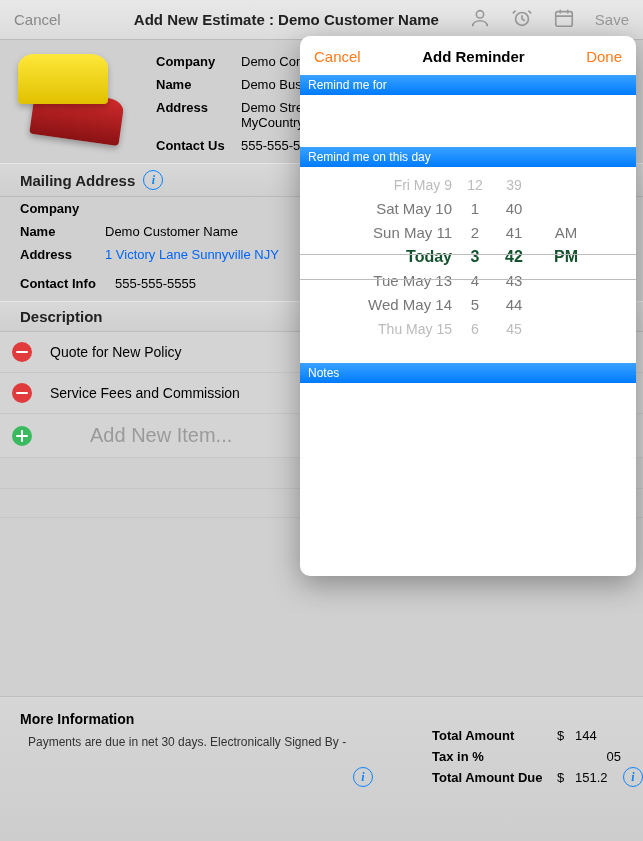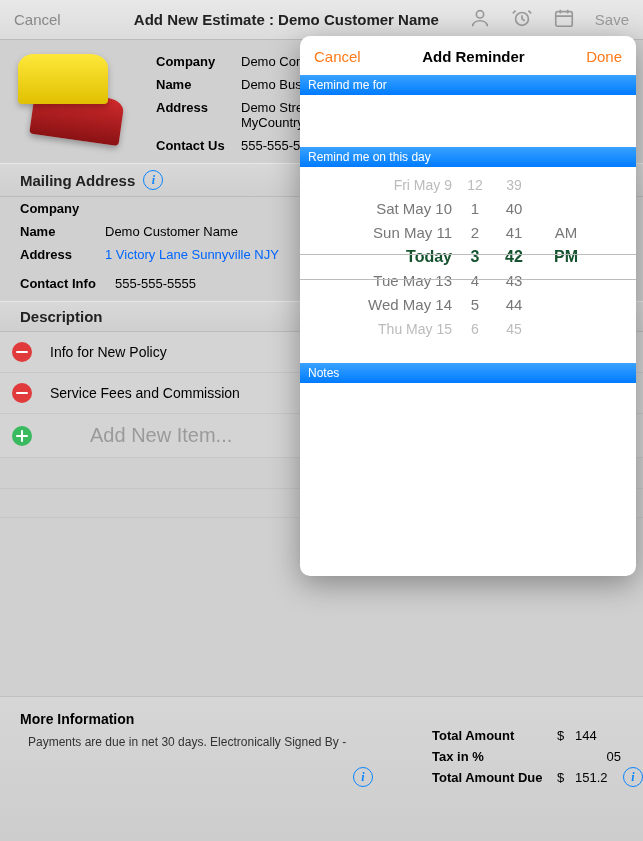--- a/index.html
+++ b/index.html
@@ -146,21 +146,21 @@
   <div class="mrow" style="margin-top:6px;">
       <span class="lbl" style="width:95px;">Contact Info</span>
       <span>555-555-5555</span>
     </div>
 </div>
 
 <div class="section">Description</div>
 
 <div class="item">
   <span class="minus"></span>
-  <span>Info for New Policy</span>
+  <span>Quote for New Policy</span>
 </div>
 <div class="item">
   <span class="minus"></span>
   <span>Service Fees and Commission</span>
 </div>
 <div class="item">
   <span class="plus"></span>
   <span class="placeholder">Add New Item...</span>
 </div>
 <div class="rule"></div>

